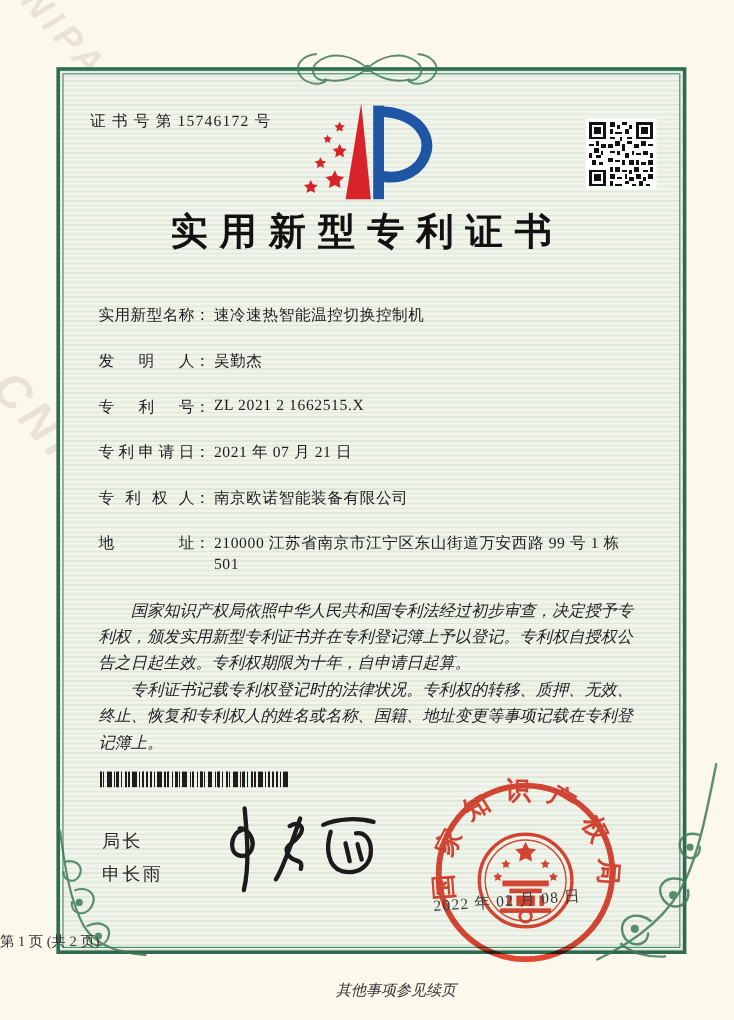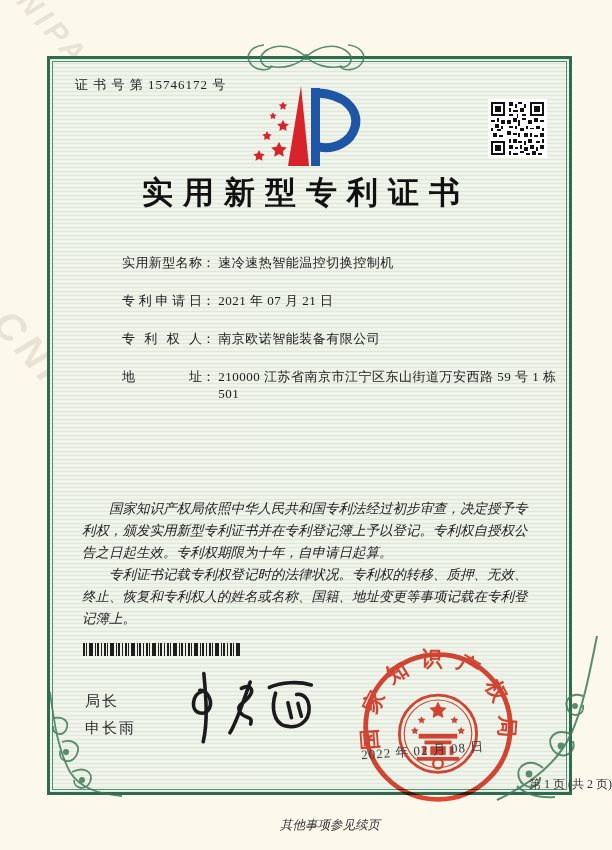--- a/index.html
+++ b/index.html
@@ -24,32 +24,32 @@
     background-image:repeating-linear-gradient(0deg,
       rgba(100,150,110,0.12) 0px, rgba(100,150,110,0.12) 1px,
       transparent 1px, transparent 4px);
   }
   .frame::after{
     content:"";position:absolute;inset:2px;border:1px solid #4e8f6e;pointer-events:none;
   }
   .ornament{position:absolute;z-index:3;}
   
   .cert-no{
-    position:absolute;left:75px;top:76px;z-index:4;
+    position:absolute;left:75px;top:92px;z-index:4;
     font-size:13px;letter-spacing:1px;color:#222;
   }
   .logo{position:absolute;left:243px;top:84px;z-index:4;}
   .qr{position:absolute;left:488px;top:99px;z-index:4;background:#fff;padding:1px;}
   .title{
     position:absolute;left:0;top:172px;width:612px;z-index:4;
     text-align:center;font-size:31px;font-weight:bold;letter-spacing:10px;
     box-sizing:border-box;color:#111;
   }
   
-  .fields{position:absolute;left:82px;top:254px;width:460px;z-index:4;font-size:13px;margin-left:40px;}
+  .fields{position:absolute;left:82px;top:254px;width:460px;z-index:4;font-size:13px;}
   .frow{margin-bottom:20px;white-space:nowrap;}
   .frow .lbl{
     display:inline-block;width:80px;vertical-align:top;
     text-align:justify;text-align-last:justify;
   }
   .frow .colon{display:inline-block;vertical-align:top;}
   .frow .val{display:inline-block;vertical-align:top;letter-spacing:0.5px;}
   .frow .val.wrap{white-space:normal;width:360px;line-height:17px;}
   .frow.addr{margin-bottom:5px;}
   .frow .pair2{margin-left:34px;}
@@ -74,21 +74,21 @@
   .sig-hand{position:absolute;left:172px;top:664px;z-index:4;transform:rotate(-2deg);}
   
   .seal{position:absolute;left:356px;top:645px;z-index:5;mix-blend-mode:multiply;}
   .seal-date{
     position:absolute;left:361px;top:741px;width:150px;z-index:6;
     font-size:13px;color:#3a3a3a;letter-spacing:1px;transform:rotate(-4deg);
     font-family:"Liberation Serif","DejaVu Serif",serif;white-space:nowrap;
   }
   
   .page-num{
-    position:absolute;left:0;top:776px;width:612px;text-align:right;z-index:4;
+    position:absolute;left:0;top:776px;width:612px;text-align:left;z-index:4;
     font-size:12px;color:#333;
   }
   .note{
     position:absolute;left:0;top:817px;width:612px;text-align:center;z-index:4;
     font-size:12.5px;font-style:italic;color:#333;padding-left:24px;
   }
 </style>
 </head>
 <body>
 
@@ -181,30 +181,38 @@
 </svg>
 
 <div class="title">实用新型专利证书</div>
 
 <div class="fields">
   <div class="frow">
     <span class="lbl">实用新型名称</span><span class="colon">：</span>
     <span class="val">速冷速热智能温控切换控制机</span>
   </div>
   <div class="frow">
+    <span class="lbl">发明人</span><span class="colon">：</span>
+    <span class="val">吴勤杰</span>
+  </div>
+  <div class="frow">
+    <span class="lbl">专利号</span><span class="colon">：</span>
+    <span class="val">ZL 2021 2 1662515.X</span>
+  </div>
+  <div class="frow">
     <span class="lbl">专利申请日</span><span class="colon">：</span>
     <span class="val">2021 年 07 月 21 日</span>
   </div>
   <div class="frow">
     <span class="lbl">专利权人</span><span class="colon">：</span>
     <span class="val">南京欧诺智能装备有限公司</span>
   </div>
   <div class="frow addr">
     <span class="lbl">地址</span><span class="colon">：</span>
-    <span class="val wrap">210000 江苏省南京市江宁区东山街道万安西路 59 号 1 栋 501</span>
+    <span class="val wrap">210000 江苏省南京市江宁区东山街道万安西路 99 号 1 栋 501</span>
   </div>
 </div>
 
 <div class="bodytext">
   <p>国家知识产权局依照中华人民共和国专利法经过初步审查，决定授予专利权，颁发实用新型专利证书并在专利登记簿上予以登记。专利权自授权公告之日起生效。专利权期限为十年，自申请日起算。</p>
   <p>专利证书记载专利权登记时的法律状况。专利权的转移、质押、无效、终止、恢复和专利权人的姓名或名称、国籍、地址变更等事项记载在专利登记簿上。</p>
 </div>
 
 <div class="barcode"></div>
 

